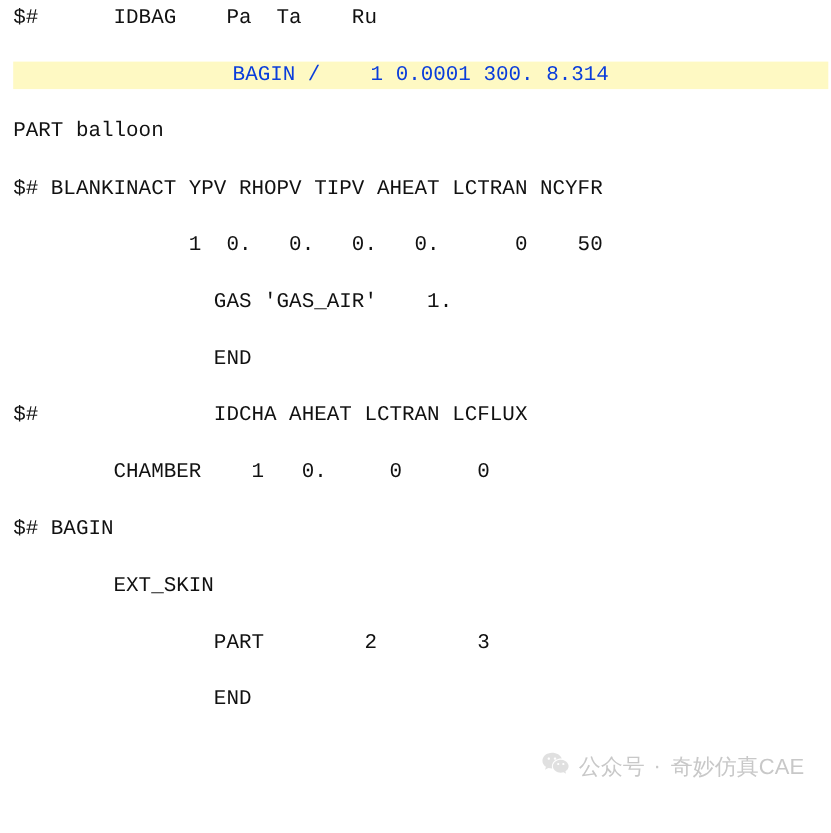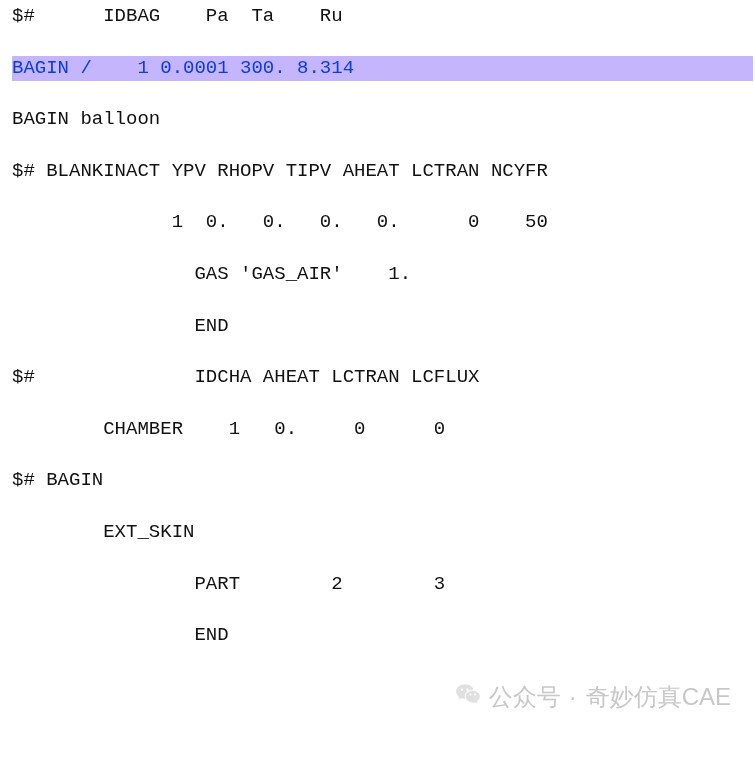--- a/index.html
+++ b/index.html
@@ -17,51 +17,52 @@
     font-size: 19px;
     line-height: 25.8px;
     color: #111;
     white-space: pre;
   }
   .line {
     display: block;
     margin-left: 10px;
   }
   .hl {
-    background: #c4b5fd;
+    background: #fef9c3;
     color: #0a3ddb;
+    text-align: center;
   }
   .watermark {
     position: absolute;
     right: 24px;
     bottom: 44px;
     display: flex;
     align-items: center;
     gap: 8px;
     color: #c8c8c8;
     font-family: "Microsoft YaHei", "PingFang SC", sans-serif;
-    font-size: 24px;
+    font-size: 20px;
     pointer-events: none;
     user-select: none;
   }
   .watermark svg {
     width: 26px;
     height: 26px;
     opacity: 0.55;
   }
   .sep {
     letter-spacing: 1px;
   }
 </style>
 </head>
 <body>
 
 <pre class="code" id="code-block"><span class="line">$#      IDBAG    Pa  Ta    Ru</span>
 <span class="line hl">BAGIN /    1 0.0001 300. 8.314</span>
-<span class="line">BAGIN balloon</span>
+<span class="line">PART balloon</span>
 <span class="line">$# BLANKINACT YPV RHOPV TIPV AHEAT LCTRAN NCYFR</span>
 <span class="line">              1  0.   0.   0.   0.      0    50</span>
 <span class="line">                GAS 'GAS_AIR'    1.</span>
 <span class="line">                END</span>
 <span class="line">$#              IDCHA AHEAT LCTRAN LCFLUX</span>
 <span class="line">        CHAMBER    1   0.     0      0</span>
 <span class="line">$# BAGIN</span>
 <span class="line">        EXT_SKIN</span>
 <span class="line">                PART        2        3</span>
 <span class="line">                END</span>

